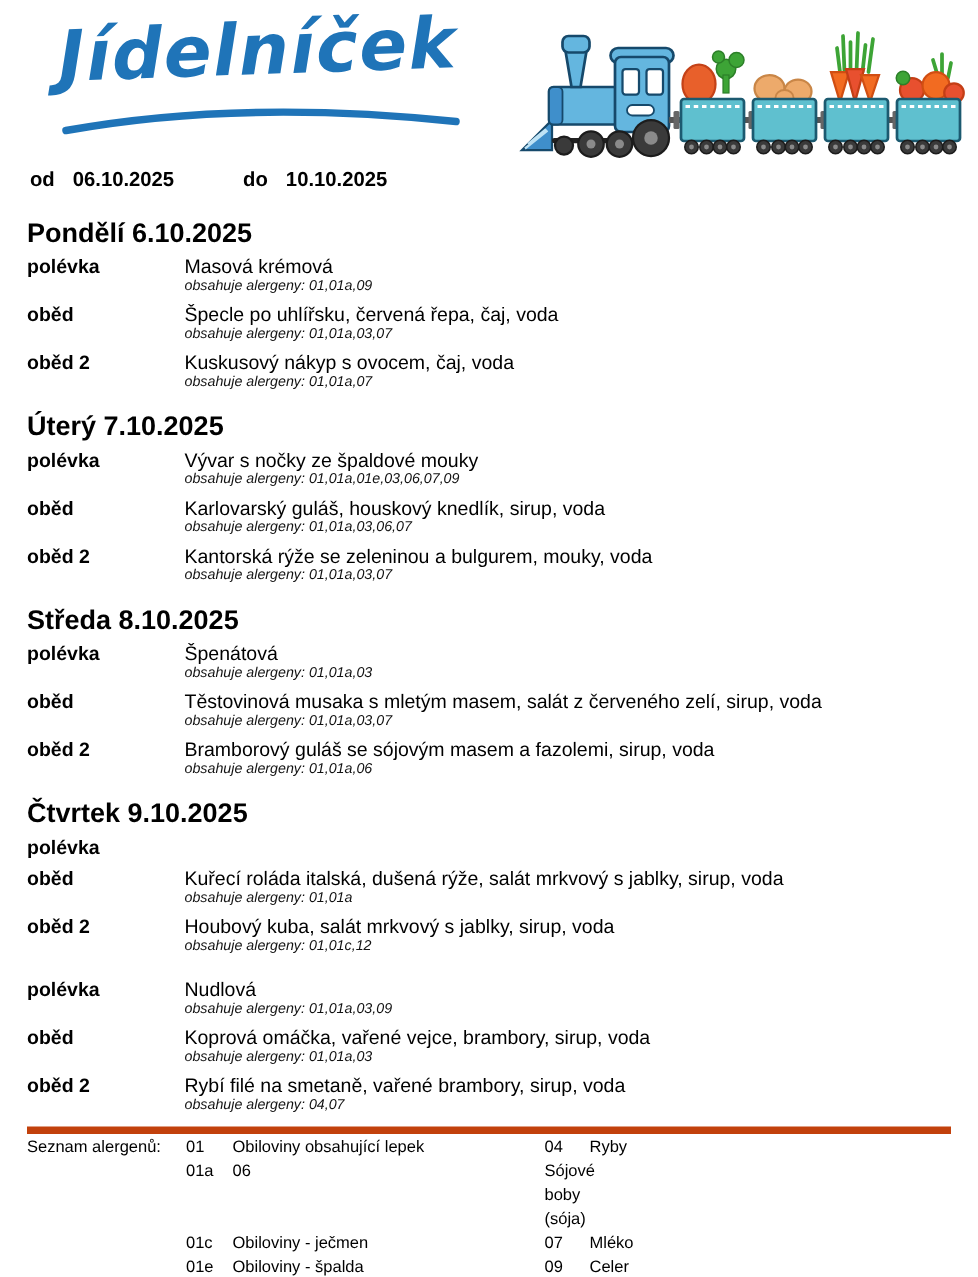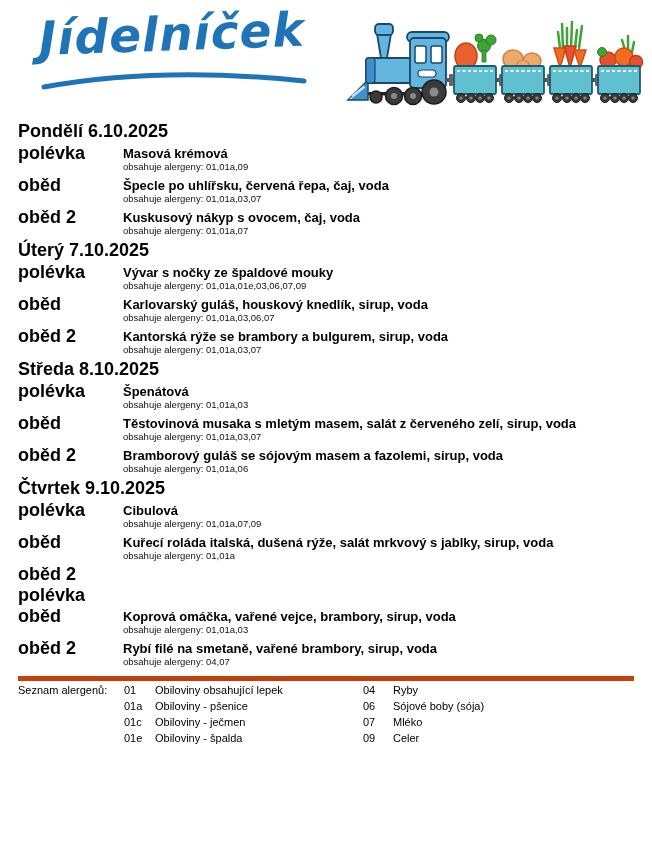--- a/index.html
+++ b/index.html
@@ -23,27 +23,27 @@
   }
   .swoosh { display:block; margin-top:2px; }
   .train { position:absolute; right:6px; top:10px; }
 
   
   .date-line { margin:8px 0 0 2px; font-size:13.5px; font-weight:bold; line-height:16px; }
   .date-line .dval { margin-left:12px; }
   .date-line .to { margin-left:46px; }
 
   
-  .day { margin-top:6px; }
+  .day { margin-top:16px; }
   .day:first-of-type { margin-top:19px; }
   .day-title { font-size:18px; line-height:17px; font-weight:bold; margin:0 0 6px 0; }
   .meal { display:grid; grid-template-columns:105px 1fr; margin-bottom:6px; }
-  .meal-label { font-weight:bold; font-size:18px; line-height:15px; }
-  .dish { font-weight:bold; font-size:13px; line-height:15px; }
-  .allergens { font-size:9.5px; line-height:10px; margin-top:1px; color:#111; }
+  .meal-label { font-weight:bold; font-size:13px; line-height:15px; }
+  .dish { font-weight:normal; font-size:13px; line-height:15px; }
+  .allergens { font-style:italic; font-size:9.5px; line-height:10px; margin-top:1px; color:#111; }
 
   
   .legend { margin-top:9px; border-top:5px solid #c2410c; padding-top:1px; }
   .legend-row { display:grid; grid-template-columns:106px 31px 208px 30px auto; font-size:11px; line-height:16px; }
   .legend-label { }
   .legend-code { }
 </style>
 </head>
 <body>
 
@@ -167,20 +167,23 @@
             <circle cx="269" cy="88" r="1.6" fill="#8A8A8A"></circle>
             <circle cx="278" cy="88" r="1.6" fill="#8A8A8A"></circle>
             <circle cx="287" cy="88" r="1.6" fill="#8A8A8A"></circle>
         </g>
       </g>
     </svg>
   </header>
 
   <div class="content">
 
+    <div class="date-line">
+      <span>od</span><span class="dval">06.10.2025</span><span class="dval to">do</span><span class="dval">10.10.2025</span>
+    </div>
 
     <section class="day">
       <h2 class="day-title">Pondělí 6.10.2025</h2>
       <div class="meal">
         <div class="meal-label">polévka</div>
         <div class="meal-main">
             <div class="dish">Masová krémová</div>
             <div class="allergens">obsahuje alergeny: 01,01a,09</div>
           </div>
       </div>
@@ -212,21 +215,21 @@
       <div class="meal">
         <div class="meal-label">oběd</div>
         <div class="meal-main">
             <div class="dish">Karlovarský guláš, houskový knedlík, sirup, voda</div>
             <div class="allergens">obsahuje alergeny: 01,01a,03,06,07</div>
           </div>
       </div>
       <div class="meal">
         <div class="meal-label">oběd 2</div>
         <div class="meal-main">
-            <div class="dish">Kantorská rýže se brambory a bulgurem, sirup, voda</div>
+            <div class="dish">Kantorská rýže se zeleninou a bulgurem, mouky, voda</div>
             <div class="allergens">obsahuje alergeny: 01,01a,03,07</div>
           </div>
       </div>
     </section>
 
     <section class="day">
       <h2 class="day-title">Středa 8.10.2025</h2>
       <div class="meal">
         <div class="meal-label">polévka</div>
         <div class="meal-main">
@@ -247,40 +250,44 @@
             <div class="dish">Bramborový guláš se sójovým masem a fazolemi, sirup, voda</div>
             <div class="allergens">obsahuje alergeny: 01,01a,06</div>
           </div>
       </div>
     </section>
 
     <section class="day">
       <h2 class="day-title">Čtvrtek 9.10.2025</h2>
       <div class="meal">
         <div class="meal-label">polévka</div>
-        <div class="meal-main">
-            <div class="dish">Cibulová</div>
-            <div class="allergens">obsahuje alergeny: 01,01a,07,09</div>
-          </div>
       </div>
       <div class="meal">
         <div class="meal-label">oběd</div>
         <div class="meal-main">
             <div class="dish">Kuřecí roláda italská, dušená rýže, salát mrkvový s jablky, sirup, voda</div>
             <div class="allergens">obsahuje alergeny: 01,01a</div>
           </div>
       </div>
       <div class="meal">
         <div class="meal-label">oběd 2</div>
-      </div>
-    </section>
-
-    <section class="day">
-      <div class="meal">
-        <div class="meal-label">polévka</div>
+        <div class="meal-main">
+            <div class="dish">Houbový kuba, salát mrkvový s jablky, sirup, voda</div>
+            <div class="allergens">obsahuje alergeny: 01,01c,12</div>
+          </div>
+      </div>
+    </section>
+
+    <section class="day">
+      <div class="meal">
+        <div class="meal-label">polévka</div>
+        <div class="meal-main">
+            <div class="dish">Nudlová</div>
+            <div class="allergens">obsahuje alergeny: 01,01a,03,09</div>
+          </div>
       </div>
       <div class="meal">
         <div class="meal-label">oběd</div>
         <div class="meal-main">
             <div class="dish">Koprová omáčka, vařené vejce, brambory, sirup, voda</div>
             <div class="allergens">obsahuje alergeny: 01,01a,03</div>
           </div>
       </div>
       <div class="meal">
         <div class="meal-label">oběd 2</div>
@@ -295,21 +302,20 @@
       <div class="legend-row">
         <span class="legend-label">Seznam alergenů:</span>
         <span class="legend-code">01</span>
         <span>Obiloviny obsahující lepek</span>
         <span class="legend-code">04</span>
         <span>Ryby</span>
       </div>
       <div class="legend-row">
         <span></span>
         <span class="legend-code">01a</span>
-        <span>Obiloviny - pšenice</span>
         <span class="legend-code">06</span>
         <span>Sójové boby (sója)</span>
       </div>
       <div class="legend-row">
         <span></span>
         <span class="legend-code">01c</span>
         <span>Obiloviny - ječmen</span>
         <span class="legend-code">07</span>
         <span>Mléko</span>
       </div>

